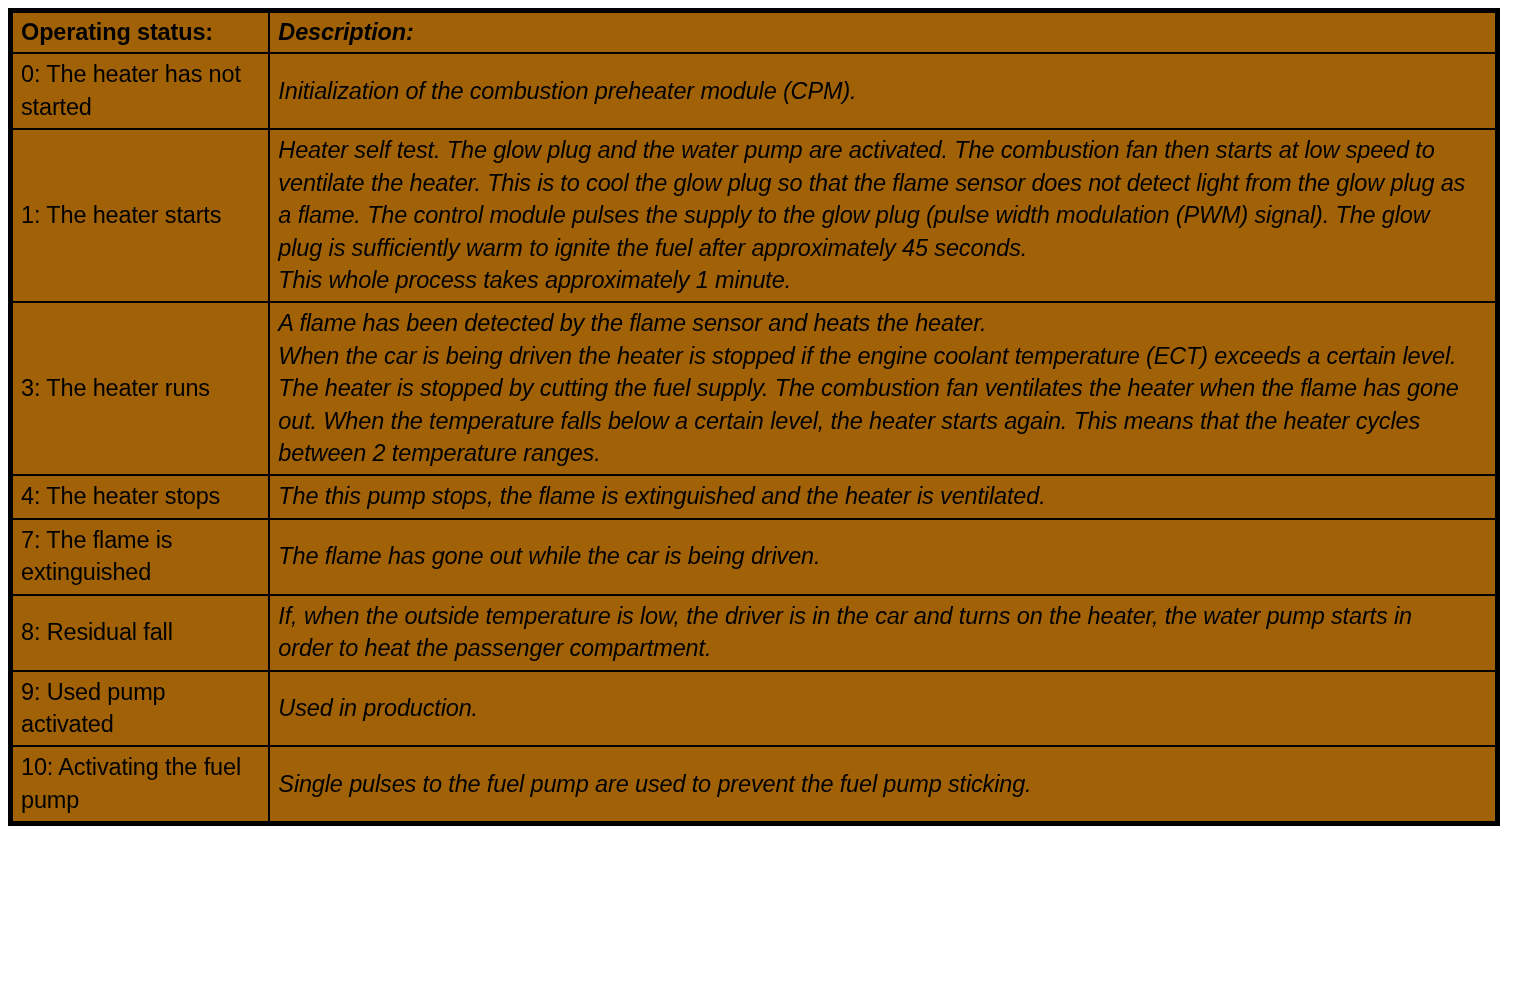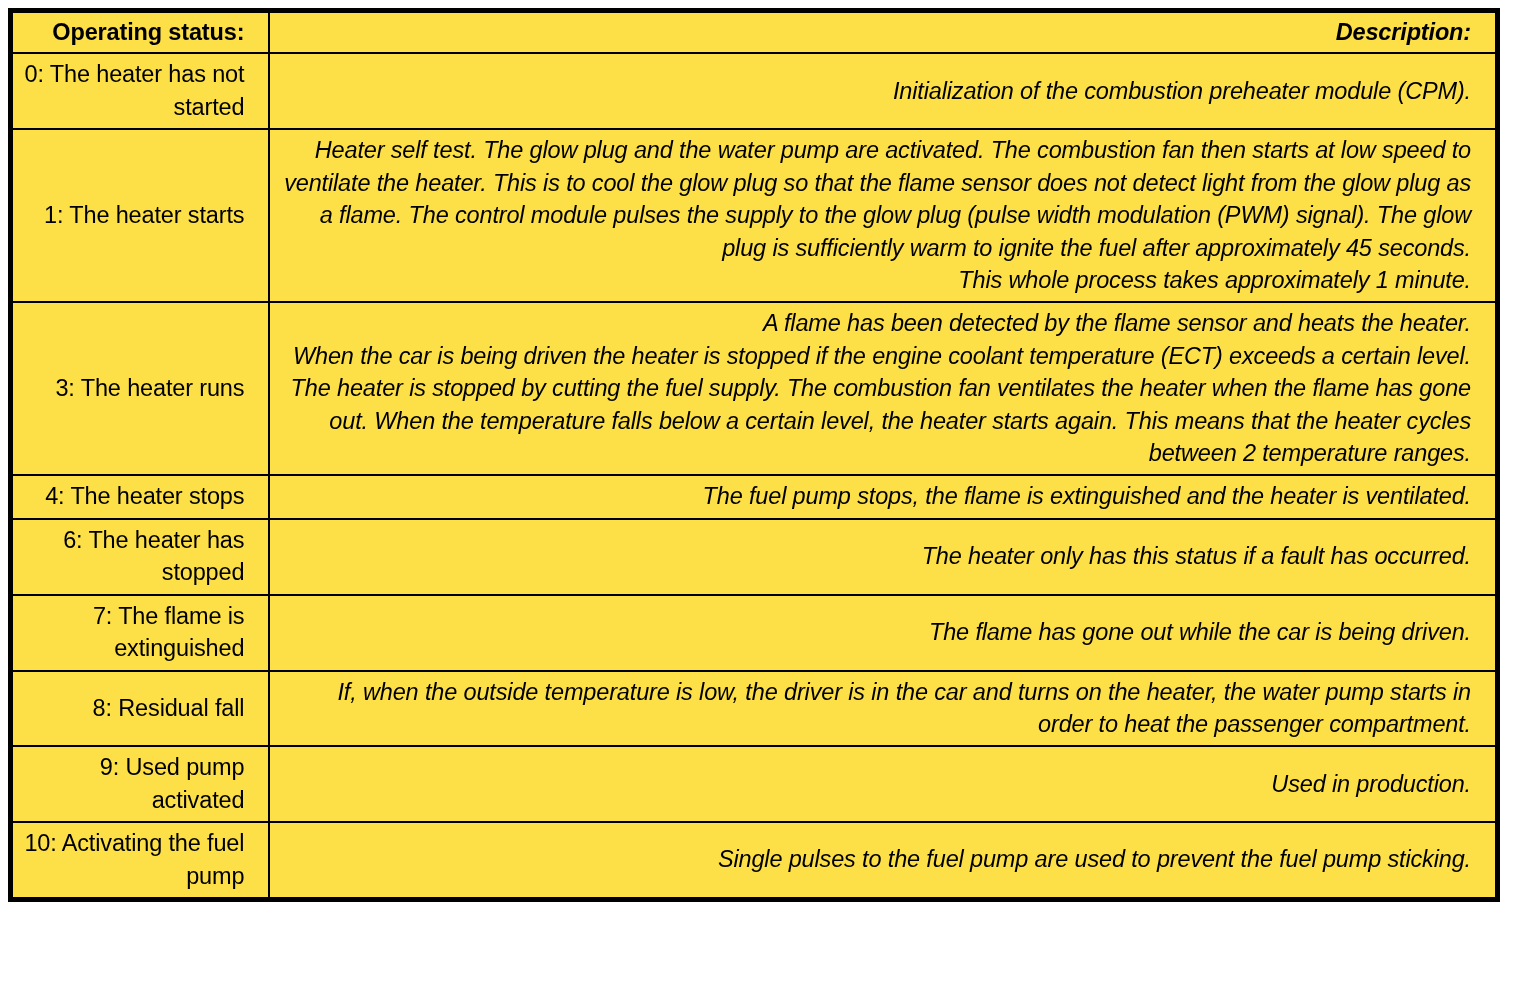--- a/index.html
+++ b/index.html
@@ -38,22 +38,22 @@
   .status-table col.col-desc   { width: 1224px; }
 
   .status-table th,
   .status-table td {
     border: 2px solid #000000;
     vertical-align: middle;
     padding: 4px 24px 5px 8px;
     font-size: 23.5px;
     line-height: 1.38;
     letter-spacing: -0.15px;
-    text-align: right;
-    background: #fde047;
+    text-align: left;
+    background: #a16207;
   }
 
   .status-table th {
     font-weight: bold;
     padding-top: 3px;
     padding-bottom: 4px;
   }
 
   .cell-status {
     white-space: pre-line;
@@ -98,25 +98,21 @@
         <td class="cell-desc">Heater self test. The glow plug and the water pump are activated. The combustion fan then starts at low speed to ventilate the heater. This is to cool the glow plug so that the flame sensor does not detect light from the glow plug as a flame. The control module pulses the supply to the glow plug (pulse width modulation (PWM) signal). The glow plug is sufficiently warm to ignite the fuel after approximately 45 seconds.
 This whole process takes approximately 1 minute.</td>
       </tr>
       <tr>
         <td class="cell-status">3: The heater runs</td>
         <td class="cell-desc">A flame has been detected by the flame sensor and heats the heater.
 When the car is being driven the heater is stopped if the engine coolant temperature (ECT) exceeds a certain level. The heater is stopped by cutting the fuel supply. The combustion fan ventilates the heater when the flame has gone out. When the temperature falls below a certain level, the heater starts again. This means that the heater cycles between 2 temperature ranges.</td>
       </tr>
       <tr>
         <td class="cell-status">4: The heater stops</td>
-        <td class="cell-desc">The fuel pump stops, the flame is extinguished and the heater is ventilated.</td>
-      </tr>
-      <tr>
-        <td class="cell-status">6: The heater has stopped</td>
-        <td class="cell-desc">The heater only has this status if a fault has occurred.</td>
+        <td class="cell-desc">The this pump stops, the flame is extinguished and the heater is ventilated.</td>
       </tr>
       <tr>
         <td class="cell-status">7: The flame is extinguished</td>
         <td class="cell-desc">The flame has gone out while the car is being driven.</td>
       </tr>
       <tr>
         <td class="cell-status">8: Residual fall</td>
         <td class="cell-desc">If, when the outside temperature is low, the driver is in the car and turns on the heater, the water pump starts in order to heat the passenger compartment.</td>
       </tr>
       <tr>

